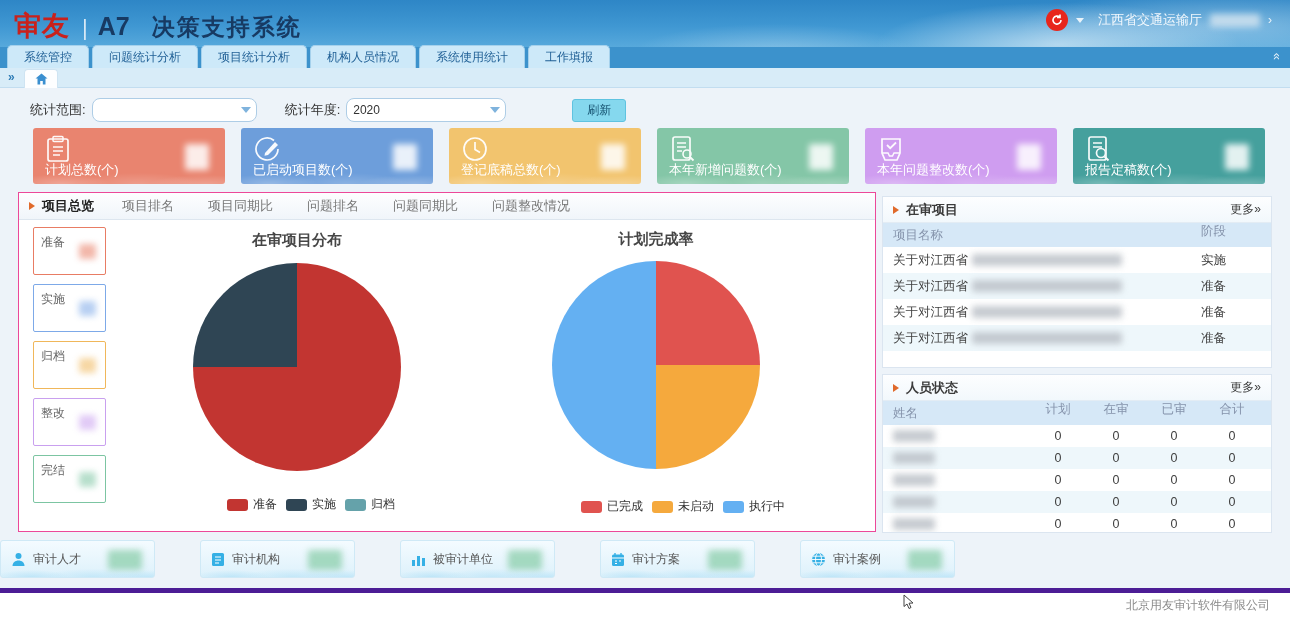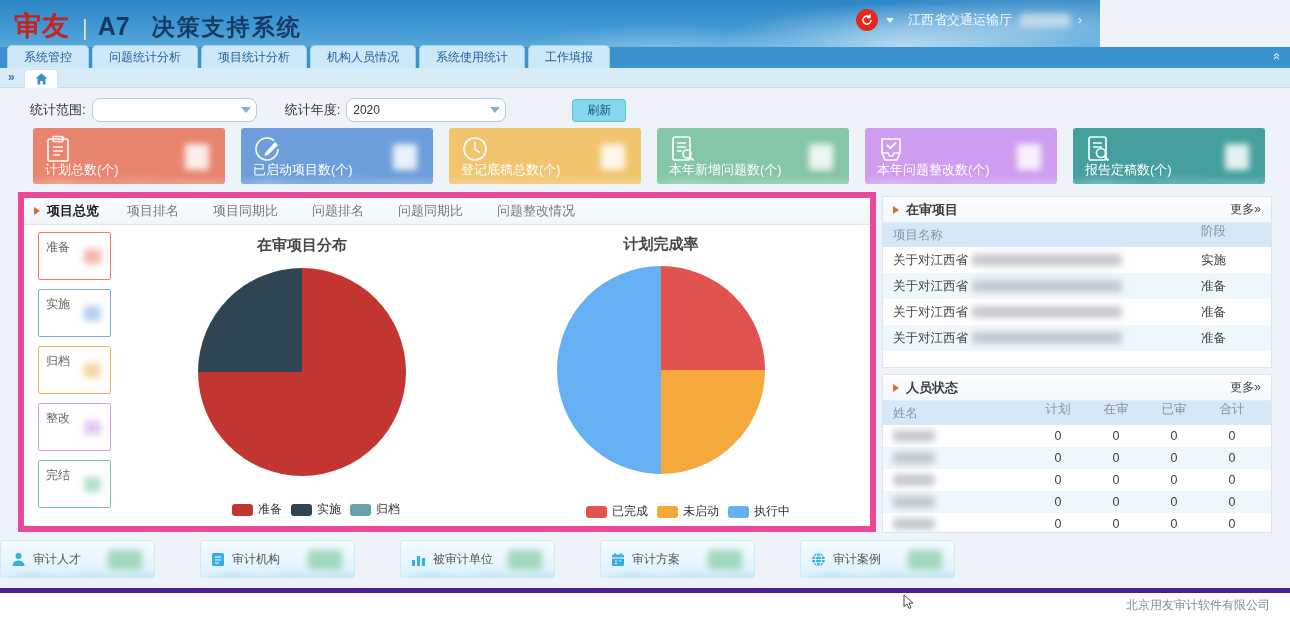--- a/index.html
+++ b/index.html
@@ -1,20 +1,20 @@
 <!DOCTYPE html>
 <html><head>
 <meta charset="utf-8">
 <style>
   * { margin:0; padding:0; box-sizing:border-box; }
   html,body { width:1290px; height:626px; overflow:hidden; }
   body { position:relative; background:#edf3f9; font-family:"Liberation Sans","DejaVu Sans",sans-serif; color:#333; }
 
   
-  .header { position:absolute; left:0; top:0; width:1100px; height:47px;
+  .header { position:absolute; left:0; top:0; width:1290px; height:47px;
     background:
       radial-gradient(260px 60px at 82% 95%, rgba(255,255,255,.55), rgba(255,255,255,0) 70%),
       radial-gradient(300px 50px at 95% 55%, rgba(255,255,255,.35), rgba(255,255,255,0) 70%),
       radial-gradient(200px 40px at 60% 110%, rgba(255,255,255,.25), rgba(255,255,255,0) 70%),
       linear-gradient(180deg,#2e86c6 0%,#3f97d2 55%,#57a9dc 100%);
   }
   .brand-row { position:absolute; left:14px; top:8px; display:flex; align-items:baseline; }
   .brand { font-size:27px; font-weight:bold; color:#c9211c; letter-spacing:1px; }
   .brand-divider { font-size:22px; color:#d6e8f5; margin:0 10px 0 12px; font-weight:normal; }
   .product { font-size:25px; font-weight:bold; color:#173a63; margin-right:22px; }
@@ -52,21 +52,21 @@
   .stat-card::after { content:''; position:absolute; left:0; right:0; bottom:0; height:16px;
     background:
       radial-gradient(70px 14px at 15% 100%, rgba(255,255,255,.28), transparent 70%),
       radial-gradient(90px 16px at 55% 100%, rgba(255,255,255,.20), transparent 70%),
       radial-gradient(80px 13px at 90% 100%, rgba(255,255,255,.24), transparent 70%); }
   .stat-card .card-icon { position:absolute; left:12px; top:7px; opacity:.95; }
   .stat-card .card-label { position:absolute; left:12px; bottom:5px; font-size:13px; }
   .card-num-blur { position:absolute; right:16px; top:16px; width:24px; height:26px; background:rgba(255,255,255,.85); }
 
   
-  .main-panel { position:absolute; left:18px; top:192px; width:858px; height:340px; background:#fff; border:6px solid #ec4899; }
+  .main-panel { position:absolute; left:18px; top:192px; width:858px; height:340px; background:#fff; border:1px solid #ec4899; }
   .panel-tabs { height:27px; background:linear-gradient(180deg,#fdfeff,#f0f5fa); border-bottom:1px solid #dde6ef; display:flex; align-items:center; padding-left:10px; }
   .bullet { width:0; height:0; border-top:4px solid transparent; border-bottom:4px solid transparent; border-left:6px solid #e06a2b; margin-right:7px; }
   .ptab { font-size:13px; color:#777; margin-right:34px; cursor:pointer; }
   .ptab.active { color:#222; font-weight:bold; margin-right:28px; }
   .stage-col { position:absolute; left:14px; top:34px; display:flex; flex-direction:column; gap:9px; }
   .stage-box { width:73px; height:48px; background:#fff; border:1px solid; border-radius:2px; position:relative; cursor:pointer; }
   .stage-box .stage-label { position:absolute; left:7px; top:6px; font-size:12px; color:#666; }
   .stage-box .stage-num-blur { position:absolute; right:9px; top:16px; width:17px; height:15px; opacity:.55; }
   .chart-title { position:absolute; font-size:15px; font-weight:bold; color:#464646; width:200px; text-align:center; }
   .pie { position:absolute; width:208px; height:208px; border-radius:50%; }

